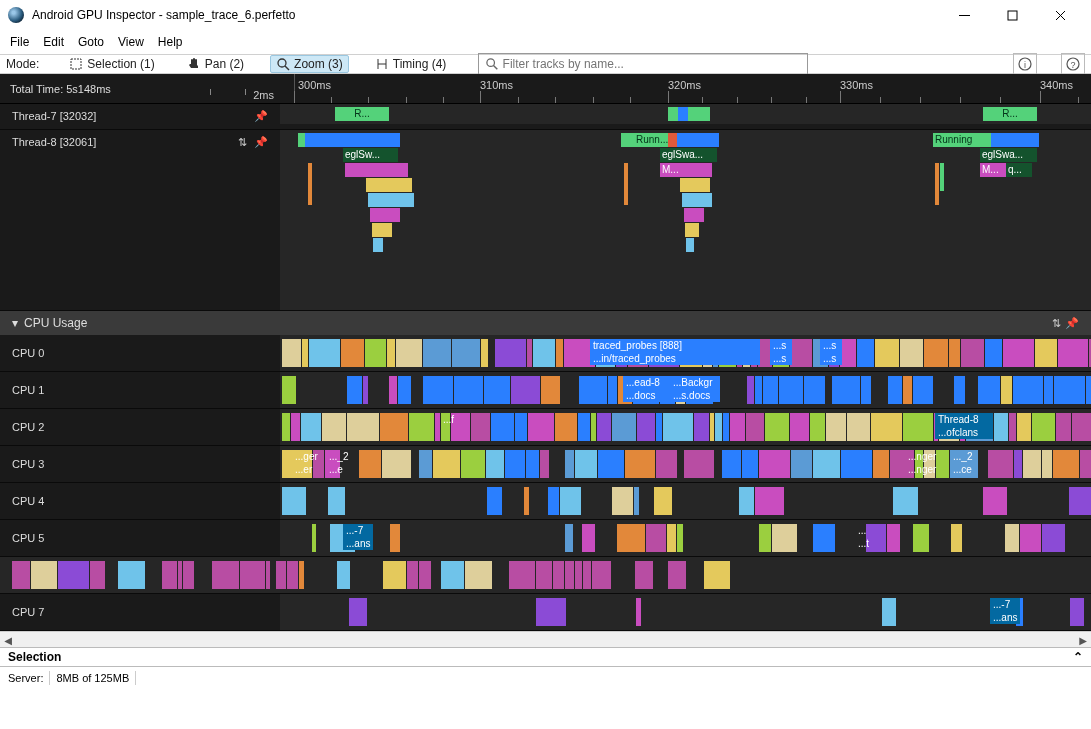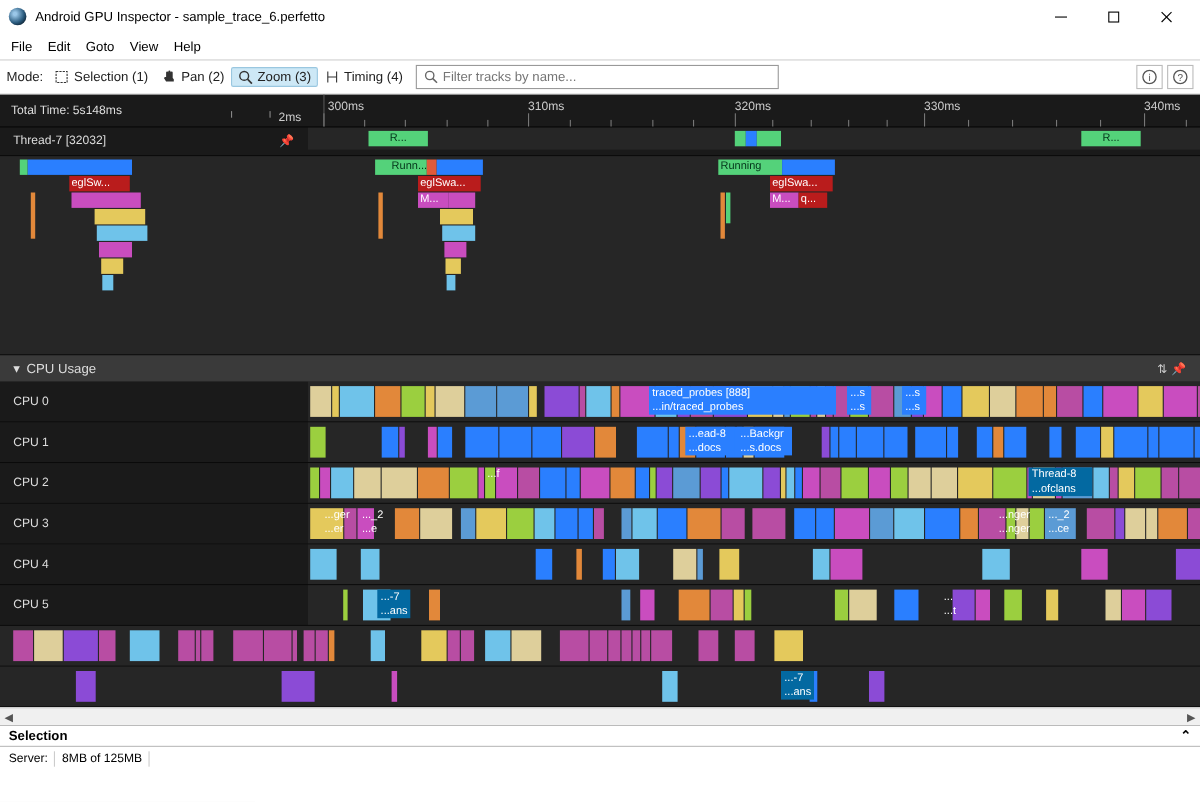--- a/index.html
+++ b/index.html
@@ -12,21 +12,21 @@
 .titlebar .spacer { flex: 1; }
 .win-btns { display: flex; gap: 18px; padding-right: 8px; }
 .win-btn { width: 30px; height: 20px; display:flex; align-items:center; justify-content:center; font-size: 14px; color:#000; cursor: default;}
 .win-btn svg { width: 11px; height: 11px; }
 
 
 .menubar { height: 24px; display: flex; align-items:center; gap: 14px; padding: 0 10px; font-size: 12px; color:#000;}
 .menubar span { cursor: default; }
 
 
-.toolbar { height: 32px; border-top: 1px solid #d0d0d0; border-bottom: 1px solid #d0d0d0; display:flex; align-items:center; padding: 0 6px; gap: 0; font-size: 12px; color: #222; }
+.toolbar { height: 20px; border-top: 1px solid #d0d0d0; border-bottom: 1px solid #d0d0d0; display:flex; align-items:center; padding: 0 6px; gap: 20px; font-size: 12px; color: #222; }
 .toolbar .mode-label { margin-right: 4px; }
 .tool-btn { display:flex; align-items:center; gap:4px; padding: 2px 6px; border-radius: 2px; cursor: default;}
 .tool-btn.active { background: #cde8f6; border: 1px solid #9ac7e0; padding: 1px 5px; }
 .tool-icon { width: 14px; height: 14px; display:inline-block; }
 .search-wrap { flex: 0 0 330px; height: 22px; border: 1px solid #999; display:flex; align-items:center; padding: 0 6px; margin-left: 6px; }
 .search-wrap input { border: none; outline: none; width: 100%; font-size: 12px; background: transparent; }
 .toolbar .spacer { flex: 1; }
 .help-btn { width: 24px; height: 22px; border: 1px solid #bbb; display:flex; align-items:center; justify-content:center; margin-left:4px; font-size: 13px; cursor:default;}
 
 
@@ -43,21 +43,21 @@
 .track-label { width: 280px; flex-shrink:0; padding: 6px 12px; display:flex; align-items:flex-start; justify-content:space-between; background: #1a1a1a;}
 .track-label .nm { color:#ddd; }
 .pin-icon, .collapse-icon { color:#ccc; font-size:11px; margin-left:4px;}
 .track-content { flex:1; position:relative; background: #262626; }
 .track-thread-7 { height: 20px; }
 .track-thread-8 { height: 180px; }
 
 .slice { position:absolute; height: 14px; font-size: 10px; color: #fff; overflow: hidden; white-space: nowrap; padding: 0 2px; line-height:14px;}
 .slice.green { background:#54d27a; color:#04341a; }
 .slice.blue { background:#2a7fff; }
-.slice.navy { background:#b91c1c; }
+.slice.navy { background:#14532d; }
 .slice.magenta { background:#c94dbf; color:#fff;}
 .slice.yellow { background:#e4c95c; }
 .slice.sky { background:#6fc3ea; }
 .slice.orange { background:#e2883a; }
 .slice.red { background:#e05a3a; }
 
 
 .cpu-header { height: 24px; background: #3a3a3a; display:flex; align-items:center; padding: 0 12px; color:#ddd; font-size: 12px;}
 .cpu-header .sp { flex:1; }
 
@@ -220,20 +220,27 @@
     <div class="track-content track-thread-7">
       <div class="slice green" style="left:55px; width:54px; top:3px; text-align:center;">R...</div>
       <div class="slice green" style="left:388px; width:10px; top:3px;"></div>
       <div class="slice blue" style="left:398px; width:10px; top:3px;"></div>
       <div class="slice green" style="left:408px; width:22px; top:3px;"></div>
       <div class="slice green" style="left:703px; width:54px; top:3px; text-align:center;">R...</div>
     </div>
   </div>
 
   <div class="track-row">
+    <div class="track-label">
+      <span class="nm">Thread-8 [32061]</span>
+      <span>
+        <span class="collapse-icon">⇅</span>
+        <span class="pin-icon">📌</span>
+      </span>
+    </div>
     <div class="track-content track-thread-8">
 
       <div class="slice blue" style="left:25px; top:3px; width:95px;"></div>
       <div class="slice green" style="left:18px; top:3px; width:7px;"></div>
       <div class="slice navy" style="left:63px; top:18px; width:55px;">eglSw...</div>
       <div class="slice magenta" style="left:65px; top:33px; width:63px;"></div>
       <div class="slice yellow" style="left:86px; top:48px; width:46px;"></div>
       <div class="slice sky" style="left:88px; top:63px; width:46px;"></div>
       <div class="slice magenta" style="left:90px; top:78px; width:30px;"></div>
       <div class="slice yellow" style="left:92px; top:93px; width:20px;"></div>
@@ -584,20 +591,23 @@
           <div class="seg" style="left: 565.316px; width: 8.68743px; background: rgb(184, 77, 163);"></div>
           <div class="seg" style="left: 575.003px; width: 6.93359px; background: rgb(184, 77, 163);"></div>
           <div class="seg" style="left: 582.937px; width: 8.52131px; background: rgb(184, 77, 163);"></div>
           <div class="seg" style="left: 592.458px; width: 18.2901px; background: rgb(184, 77, 163);"></div>
           <div class="seg" style="left: 634.826px; width: 18.0359px; background: rgb(184, 77, 163);"></div>
           <div class="seg" style="left: 668.487px; width: 17.5224px; background: rgb(184, 77, 163);"></div>
           <div class="seg" style="left: 704.107px; width: 26.083px; background: rgb(228, 201, 92);"></div>
         </div>
       </div>
       <div class="cpu-row">
+        <div class="track-label">
+          <span class="nm">CPU 7</span>
+        </div>
         <div class="cpu-content">
           <div class="seg" style="left: 69.3709px; width: 17.9594px; background: rgb(139, 75, 214);"></div>
           <div class="seg" style="left: 256.354px; width: 29.9349px; background: rgb(139, 75, 214);"></div>
           <div class="seg" style="left: 355.668px; width: 5.33422px; background: rgb(201, 77, 191);"></div>
           <div class="seg" style="left: 602.37px; width: 14.074px; background: rgb(111, 195, 234);"></div>
           <div class="seg" style="left: 736.34px; width: 6.29036px; background: rgb(42, 127, 255);"></div>
           <div class="seg" style="left: 789.965px; width: 13.9586px; background: rgb(139, 75, 214);"></div>
           <div class="seg-lbl purple" style="left: 710px; width: 30px; top: 4px;">
             <div>...-7</div>
             <div>...ans</div>

